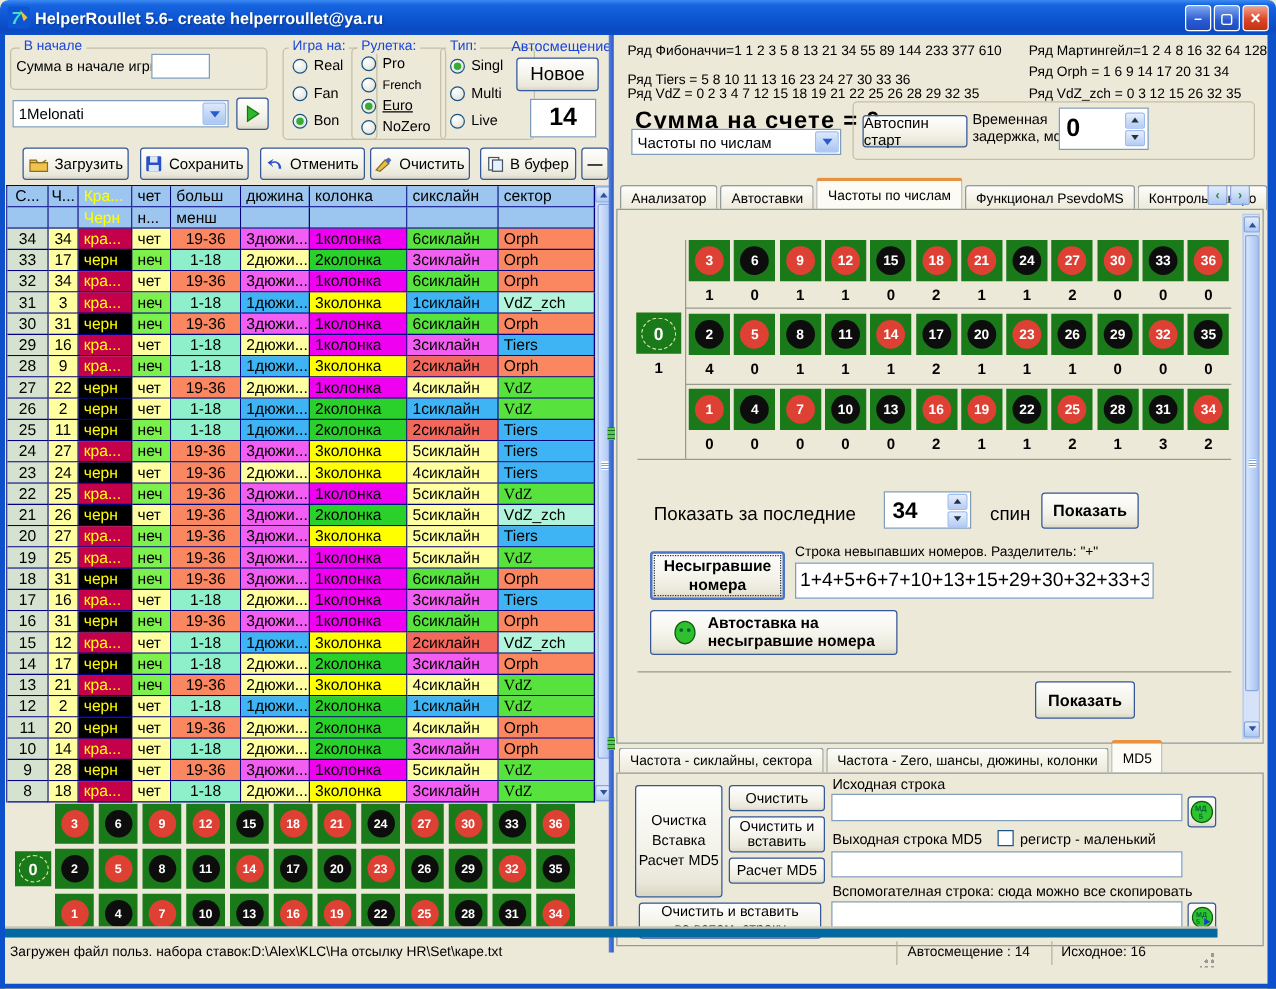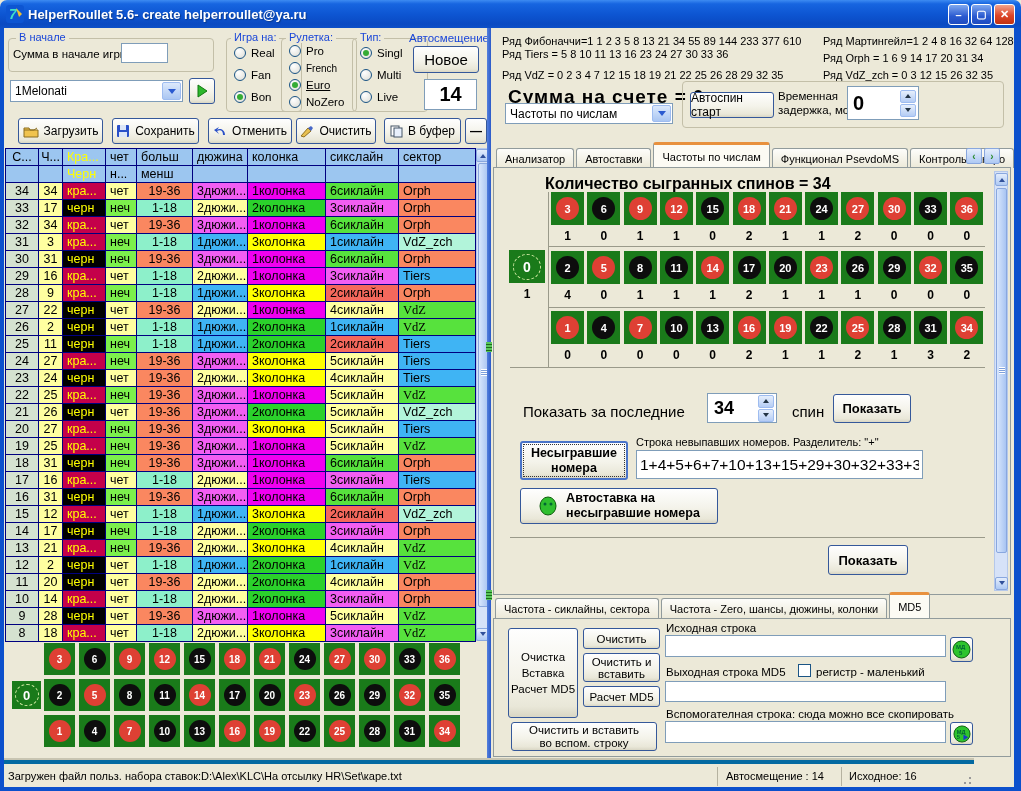--- a/index.html
+++ b/index.html
@@ -666,21 +666,21 @@
         <div class="chip red" style="width: 22px; height: 22px; font-size: 10px;">34</div>
       </div>
     </div>
 
   <div class="divider"></div>
   <div class="divider-grip" style="top:342px"></div>
   <div class="divider-grip" style="top:590px"></div>
 
   <div class="abs" style="left:497px;top:33px;width:517px;height:52px;overflow:hidden;font-size:11px;line-height:16px">
     <div class="abs" style="left:5px;top:0">Ряд Фибоначчи=1 1 2 3 5 8 13 21 34 55 89 144 233 377 610</div>
-    <div class="abs" style="left:5px;top:13px">Ряд Tiers = 5 8 10 11 13 16 23 24 27 30 33 36</div>
+    <div class="abs" style="left:5px;top:23px">Ряд Tiers = 5 8 10 11 13 16 23 24 27 30 33 36</div>
     <div class="abs" style="left:5px;top:34px">Ряд VdZ = 0 2 3 4 7 12 15 18 19 21 22 25 26 28 29 32 35</div>
     <div class="abs" style="left:326px;top:0;white-space:nowrap">Ряд Мартингейл=1 2 4 8 16 32 64 128 2</div>
     <div class="abs" style="left:326px;top:17px">Ряд Orph = 1 6 9 14 17 20 31 34</div>
     <div class="abs" style="left:326px;top:34px">Ряд VdZ_zch = 0 3 12 15 26 32 35</div>
   </div>
 
   <div class="abs" style="left:508px;top:86px;font-size:19px;font-weight:bold;letter-spacing:1px">Сумма на счете = 0</div>
   <div class="abs combo" style="left:505px;top:103px;width:168px;height:21px">
     <span class="ctext">Частоты по числам</span>
     <span class="carrow"></span>
@@ -713,21 +713,20 @@
     </div>
   <div class="abs sbtn" style="left:966px;top:148px;width:16px;height:16px">
       <span style="color:#2a8a2a;font-weight:bold;font-size:10px">‹</span>
     </div>
   <div class="abs sbtn" style="left:984px;top:148px;width:16px;height:16px">
       <span style="color:#2a8a2a;font-weight:bold;font-size:10px">›</span>
     </div>
 
   <div class="tabpage" style="left:493px;top:167px;width:518px;height:428px"></div>
 
-  <div class="abs" style="left:545px;top:175px;font-size:16px;font-weight:bold">Количество сыгранных спинов = 34</div>
 
   <div id="freqGrid">
       <div class="zcell abs" style="left: 509px; top: 250px; width: 36px; height: 33px; position: absolute;">
         <div class="zring" style="width: 26px; height: 24px; font-size: 14px;">0</div>
       </div>
       <div class="cnt abs" style="left: 509px; top: 287px; width: 36px; position: absolute;">1</div>
       <div class="gcell abs" style="left: 551px; top: 192px; width: 33px; height: 33px; position: absolute;">
         <div class="chip red" style="width: 23px; height: 23px; font-size: 11px;">3</div>
       </div>
       <div class="cnt abs" style="left: 551px; top: 229px; width: 33px; position: absolute;">1</div>
@@ -965,21 +964,21 @@
   <input class="abs tin" style="left: 665px; top: 721px; width: 281px; height: 22px;">
   <div class="abs xpbtn" style="left:950px;top:722px;width:23px;height:23px;padding:0">
     <svg width="18" height="18" viewBox="0 0 19 19">
       <circle cx="9.5" cy="9.5" r="8.5" fill="#2ec42e" stroke="#0c5c0c"></circle>
       <text x="4" y="9" font-size="6" fill="#063" font-weight="bold">МД</text>
         <text x="4" y="15" font-size="6" fill="#063" font-weight="bold">5</text>
       <path d="M11 10 L16 13 L11 16 Z" fill="#1a3ac8"></path>
     </svg>
   </div>
 
-  <div class="abs" style="left:4px;top:760px;width:970px;height:25px;border-top:4px solid #0369a1;box-shadow:0 -2px 0 #c8c5b2">
+  <div class="abs" style="left:4px;top:743px;width:970px;height:25px;border-top:7px solid #0369a1;box-shadow:0 -2px 0 #c8c5b2">
     <div class="abs" style="left:4px;top:6px;font-size:11px;white-space:nowrap">Загружен файл польз. набора ставок:D:\Alex\KLC\На отсылку HR\Set\каре.txt</div>
     <div class="vline" style="left:713px;top:3px;height:19px;background:#b5b2a0"></div>
     <div class="abs" style="left:722px;top:6px;font-size:11px">Автосмещение : 14</div>
     <div class="vline" style="left:837px;top:3px;height:19px;background:#b5b2a0"></div>
     <div class="abs" style="left:845px;top:6px;font-size:11px">Исходное: 16</div>
     <div class="abs" style="right:2px;top:12px;width:12px;height:12px;
       background:radial-gradient(circle 1.5px at 10px 2px,#999 99%,transparent),radial-gradient(circle 1.5px at 10px 7px,#999 99%,transparent),radial-gradient(circle 1.5px at 5px 7px,#999 99%,transparent),radial-gradient(circle 1.5px at 10px 12px,#999 99%,transparent),radial-gradient(circle 1.5px at 5px 12px,#999 99%,transparent),radial-gradient(circle 1.5px at 0px 12px,#999 99%,transparent)"></div>
   </div>
 
   <div class="border-left"></div>

